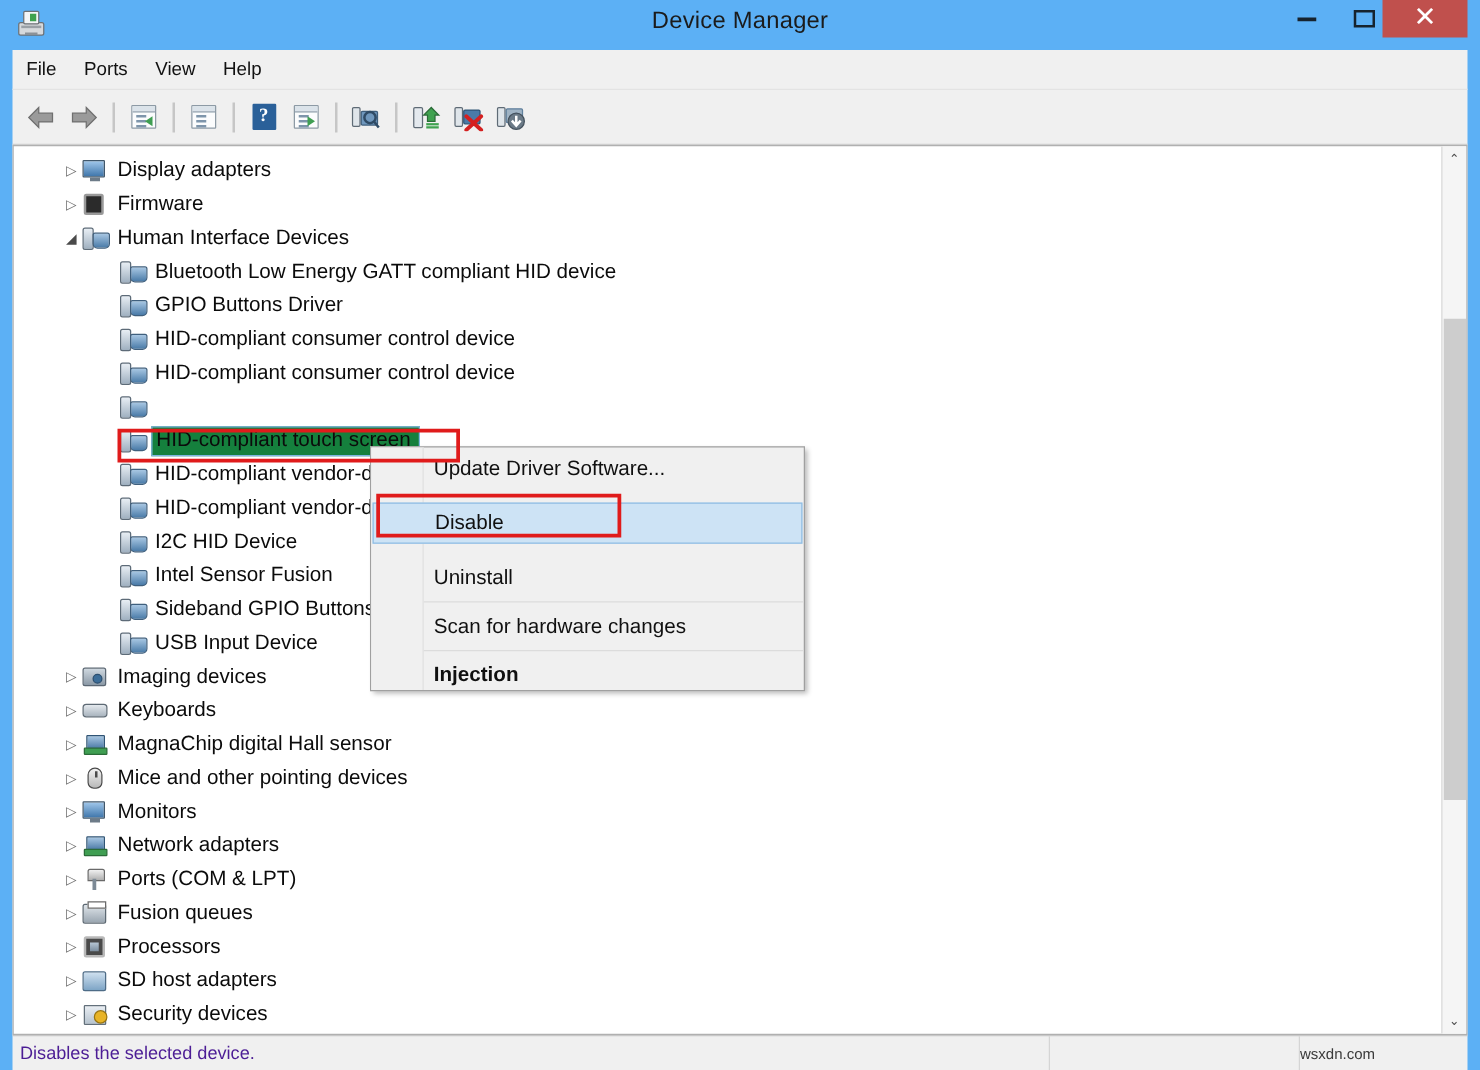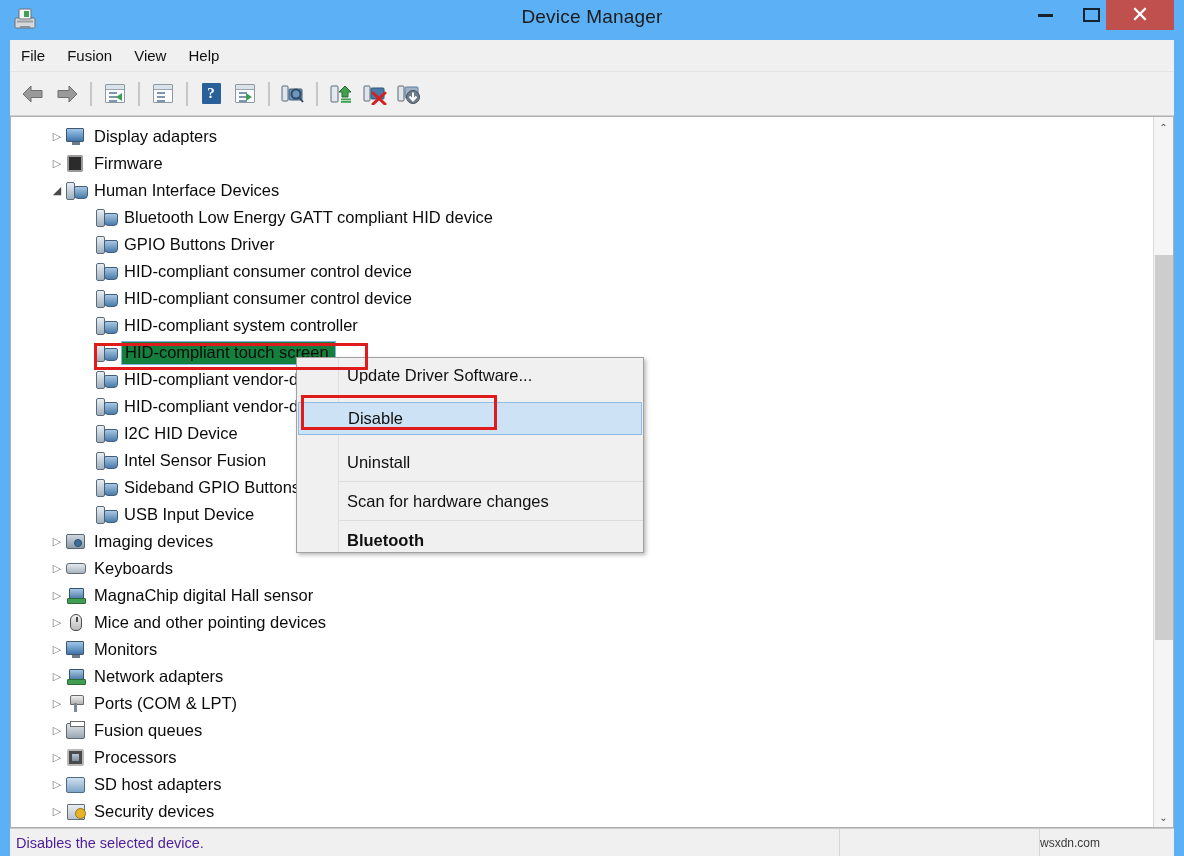--- a/index.html
+++ b/index.html
@@ -275,21 +275,21 @@
     <div class="winbtn" id="btn-max">
       <span class="glyph"></span>
     </div>
     <div class="winbtn" id="btn-close">
       <span class="glyph">✕</span>
     </div>
   </div>
 
   <div id="menubar">
     <div class="menu-item">File</div>
-    <div class="menu-item">Fusion</div>
+    <div class="menu-item">Ports</div>
     <div class="menu-item">View</div>
     <div class="menu-item">Help</div>
   </div>
 
   <div id="toolbar">
 
     <div class="tbtn">
       <svg width="24" height="20" viewBox="0 0 24 20">
         <path d="M10 2 L2 10 L10 18 L10 13.5 L21 13.5 L21 6.5 L10 6.5 Z" fill="#9a9a9a" stroke="#6f6f6f" stroke-width="1"></path>
       </svg>
@@ -417,21 +417,20 @@
         <div class="row lvl2">
           <span class="icon">
             <span class="ic ic-hid"></span>
           </span>
           <span class="label">HID-compliant consumer control device</span>
         </div>
         <div class="row lvl2">
           <span class="icon">
             <span class="ic ic-hid"></span>
           </span>
-          <span class="label">HID-compliant system controller</span>
         </div>
         <div class="row lvl2 selected">
           <span class="icon">
             <span class="ic ic-hid"></span>
           </span>
           <span class="label">HID-compliant touch screen</span>
         </div>
         <div class="row lvl2">
           <span class="icon">
             <span class="ic ic-hid"></span>
@@ -565,21 +564,21 @@
         </div>
         <div class="ctx-item">
           <span>Uninstall</span>
         </div>
         <div class="ctx-sep"></div>
         <div class="ctx-item">
           <span>Scan for hardware changes</span>
         </div>
         <div class="ctx-sep"></div>
         <div class="ctx-item bold">
-          <span>Bluetooth</span>
+          <span>Injection</span>
         </div>
       </div>
   </div>
 
   <div class="annot" id="annot-row"></div>
   <div class="annot" id="annot-menu"></div>
 
   <div id="statusbar">
     <div id="status-text">Disables the selected device.</div>
     <div class="status-pane"></div>

